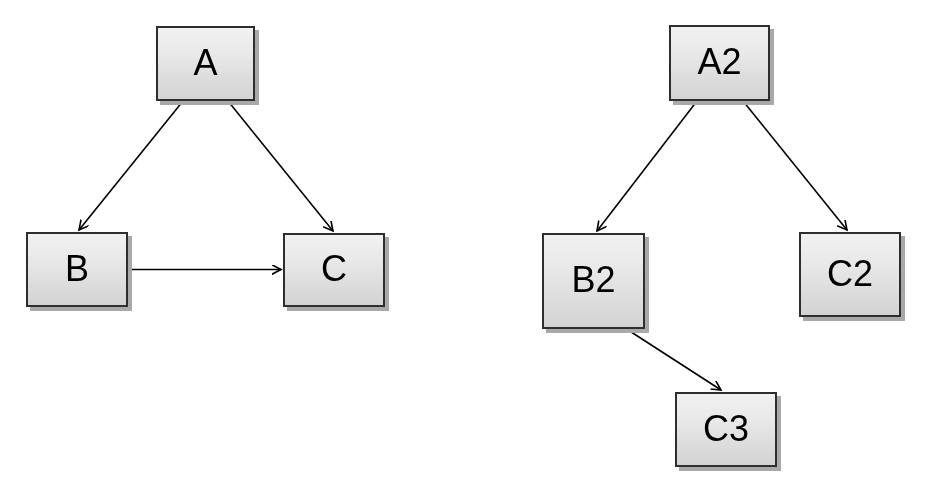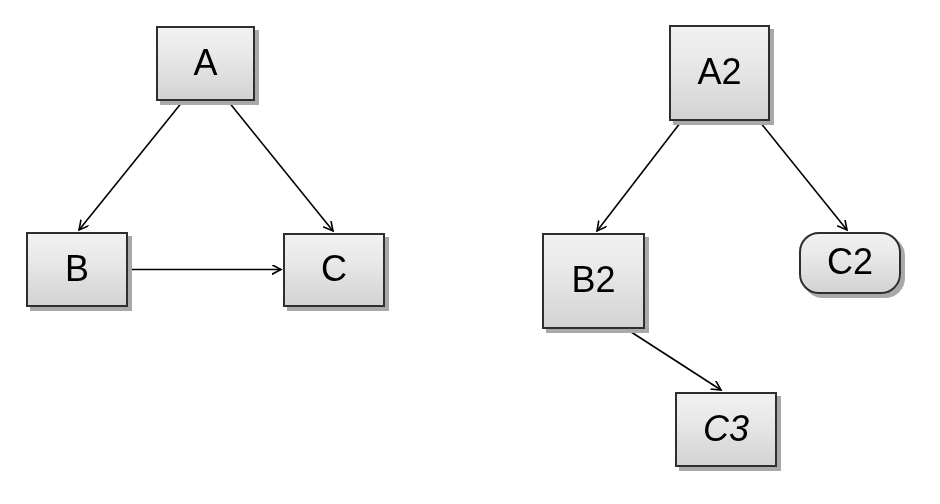--- a/index.html
+++ b/index.html
@@ -69,26 +69,26 @@
   <div id="nodes">
       <div class="node" style="left: 156px; top: 26px; width: 99px; height: 75px;">
         <span class="node-label">A</span>
       </div>
       <div class="node" style="left: 26px; top: 232px; width: 102px; height: 75px;">
         <span class="node-label">B</span>
       </div>
       <div class="node" style="left: 283px; top: 233px; width: 102px; height: 74px;">
         <span class="node-label">C</span>
       </div>
-      <div class="node" style="left: 669px; top: 25px; width: 101px; height: 96px;">
+      <div class="node" style="left: 669px; top: 25px; width: 101px; height: 76px;">
         <span class="node-label">A2</span>
       </div>
       <div class="node" style="left: 542px; top: 233px; width: 103px; height: 96px;">
         <span class="node-label">B2</span>
       </div>
-      <div class="node" style="left: 799px; top: 232px; width: 102px; height: 62px; border-radius: 20px;">
+      <div class="node" style="left: 799px; top: 232px; width: 102px; height: 85px;">
         <span class="node-label">C2</span>
       </div>
-      <div class="node" style="left: 675px; top: 392px; width: 102px; height: 75px; font-style: italic;">
+      <div class="node" style="left: 675px; top: 392px; width: 102px; height: 75px;">
         <span class="node-label">C3</span>
       </div>
     </div>
 </div>
 
 </body></html>

